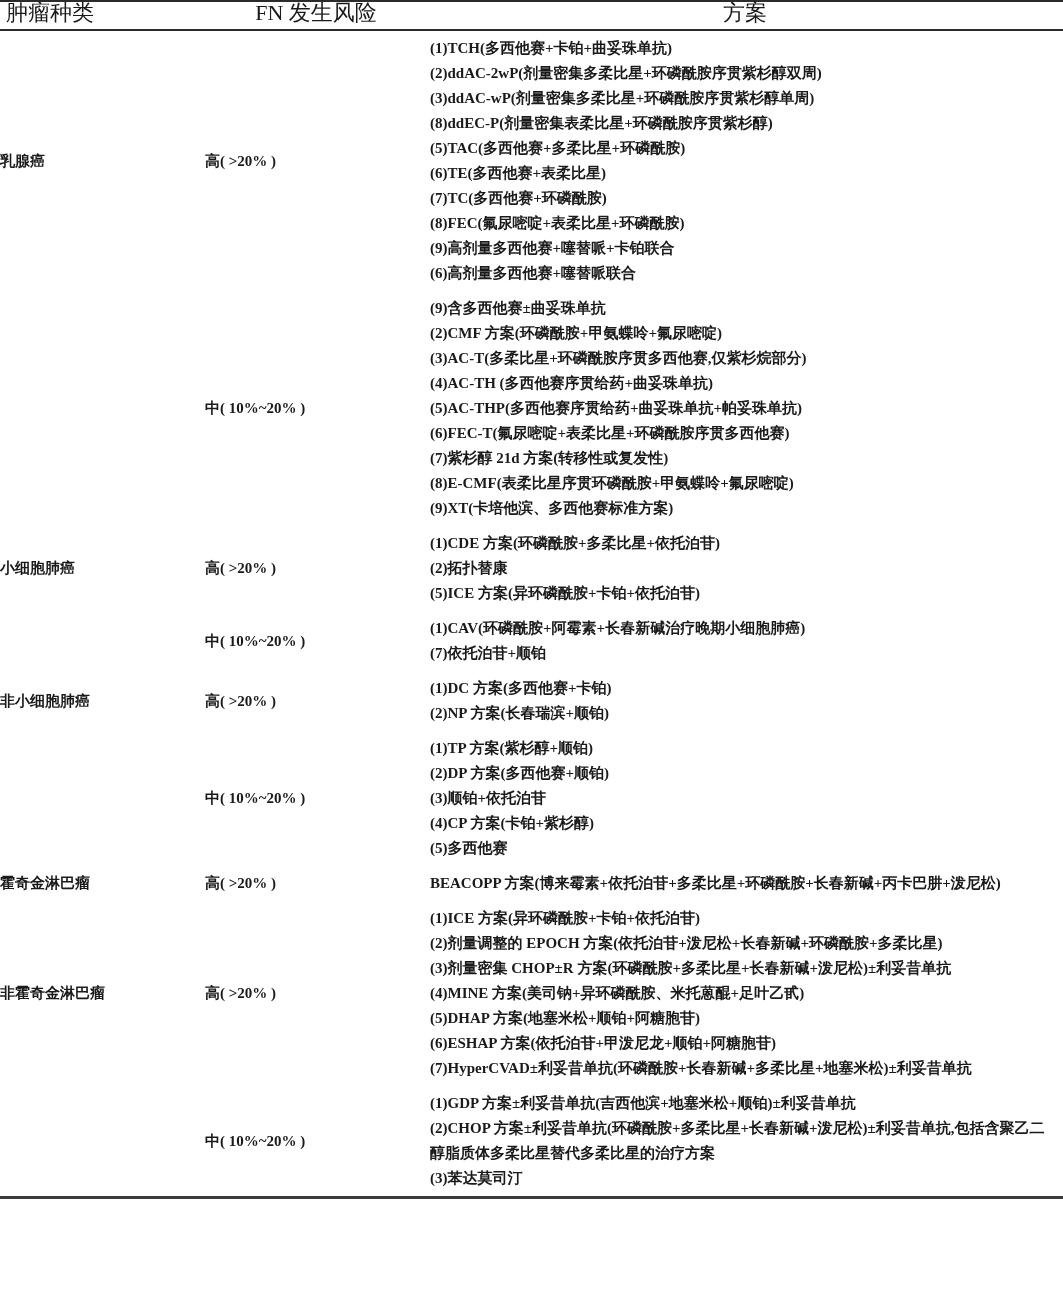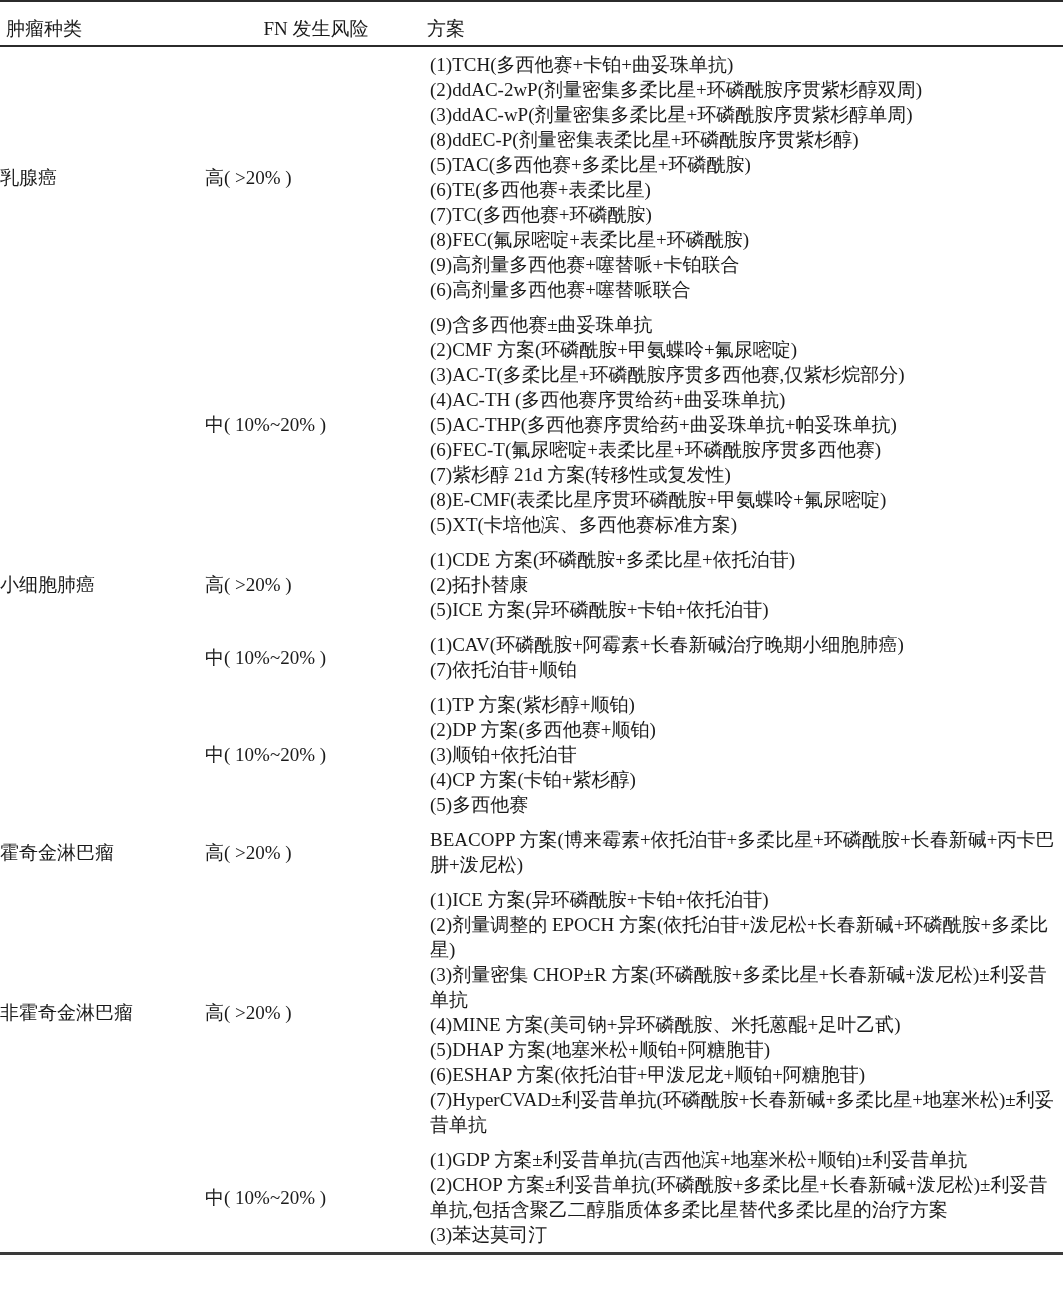--- a/index.html
+++ b/index.html
@@ -24,35 +24,36 @@
     table-layout: fixed;
     border-top: 2px solid #2b2b2b;
     border-bottom: 3px solid #3a3a3a;
   }
   col.c-tumor { width: 205px; }
   col.c-risk  { width: 222px; }
   col.c-reg   { width: 636px; }
 
   thead th {
     font-weight: normal;
-    font-size: 19px;
+    font-size: 22px;
     line-height: 22px;
-    padding: 16px 0 5px 0;
+    padding: 0 0 5px 0;
     border-bottom: 2px solid #2b2b2b;
     white-space: nowrap;
   }
   th.h-tumor { text-align: left; padding-left: 6px; }
   th.h-risk  { text-align: center; }
-  th.h-reg   { text-align: left; }
+  th.h-reg   { text-align: center; }
 
   tbody td {
     vertical-align: middle;
-    font-size: 19px;
+    font-size: 15px;
     line-height: 25px;
     padding: 5px 0;
+    font-weight: bold;
   }
   td.tumor-cell {
     padding-left: 0;
     white-space: nowrap;
   }
   td.risk-cell {
     white-space: nowrap;
   }
   td.regimen-cell {
     padding-left: 3px;
@@ -103,38 +104,46 @@
     <td class="risk-cell">中( 10%~20% )</td>
     <td class="regimen-cell">
             <div class="regimen-line">(9)含多西他赛±曲妥珠单抗</div>
             <div class="regimen-line">(2)CMF 方案(环磷酰胺+甲氨蝶呤+氟尿嘧啶)</div>
             <div class="regimen-line">(3)AC-T(多柔比星+环磷酰胺序贯多西他赛,仅紫杉烷部分)</div>
             <div class="regimen-line">(4)AC-TH (多西他赛序贯给药+曲妥珠单抗)</div>
             <div class="regimen-line">(5)AC-THP(多西他赛序贯给药+曲妥珠单抗+帕妥珠单抗)</div>
             <div class="regimen-line">(6)FEC-T(氟尿嘧啶+表柔比星+环磷酰胺序贯多西他赛)</div>
             <div class="regimen-line">(7)紫杉醇 21d 方案(转移性或复发性)</div>
             <div class="regimen-line">(8)E-CMF(表柔比星序贯环磷酰胺+甲氨蝶呤+氟尿嘧啶)</div>
-            <div class="regimen-line">(5)XT(卡培他滨、多西他赛标准方案)</div>
+            <div class="regimen-line">(9)XT(卡培他滨、多西他赛标准方案)</div>
           </td>
   </tr>
         <tr>
     <td class="tumor-cell">小细胞肺癌</td>
     <td class="risk-cell">高( &gt;20% )</td>
     <td class="regimen-cell">
             <div class="regimen-line">(1)CDE 方案(环磷酰胺+多柔比星+依托泊苷)</div>
             <div class="regimen-line">(2)拓扑替康</div>
             <div class="regimen-line">(5)ICE 方案(异环磷酰胺+卡铂+依托泊苷)</div>
           </td>
   </tr>
         <tr>
     <td class="tumor-cell"></td>
     <td class="risk-cell">中( 10%~20% )</td>
     <td class="regimen-cell">
             <div class="regimen-line">(1)CAV(环磷酰胺+阿霉素+长春新碱治疗晚期小细胞肺癌)</div>
             <div class="regimen-line">(7)依托泊苷+顺铂</div>
+          </td>
+  </tr>
+        <tr>
+    <td class="tumor-cell">非小细胞肺癌</td>
+    <td class="risk-cell">高( &gt;20% )</td>
+    <td class="regimen-cell">
+            <div class="regimen-line">(1)DC 方案(多西他赛+卡铂)</div>
+            <div class="regimen-line">(2)NP 方案(长春瑞滨+顺铂)</div>
           </td>
   </tr>
         <tr>
     <td class="tumor-cell"></td>
     <td class="risk-cell">中( 10%~20% )</td>
     <td class="regimen-cell">
             <div class="regimen-line">(1)TP 方案(紫杉醇+顺铂)</div>
             <div class="regimen-line">(2)DP 方案(多西他赛+顺铂)</div>
             <div class="regimen-line">(3)顺铂+依托泊苷</div>
             <div class="regimen-line">(4)CP 方案(卡铂+紫杉醇)</div>

